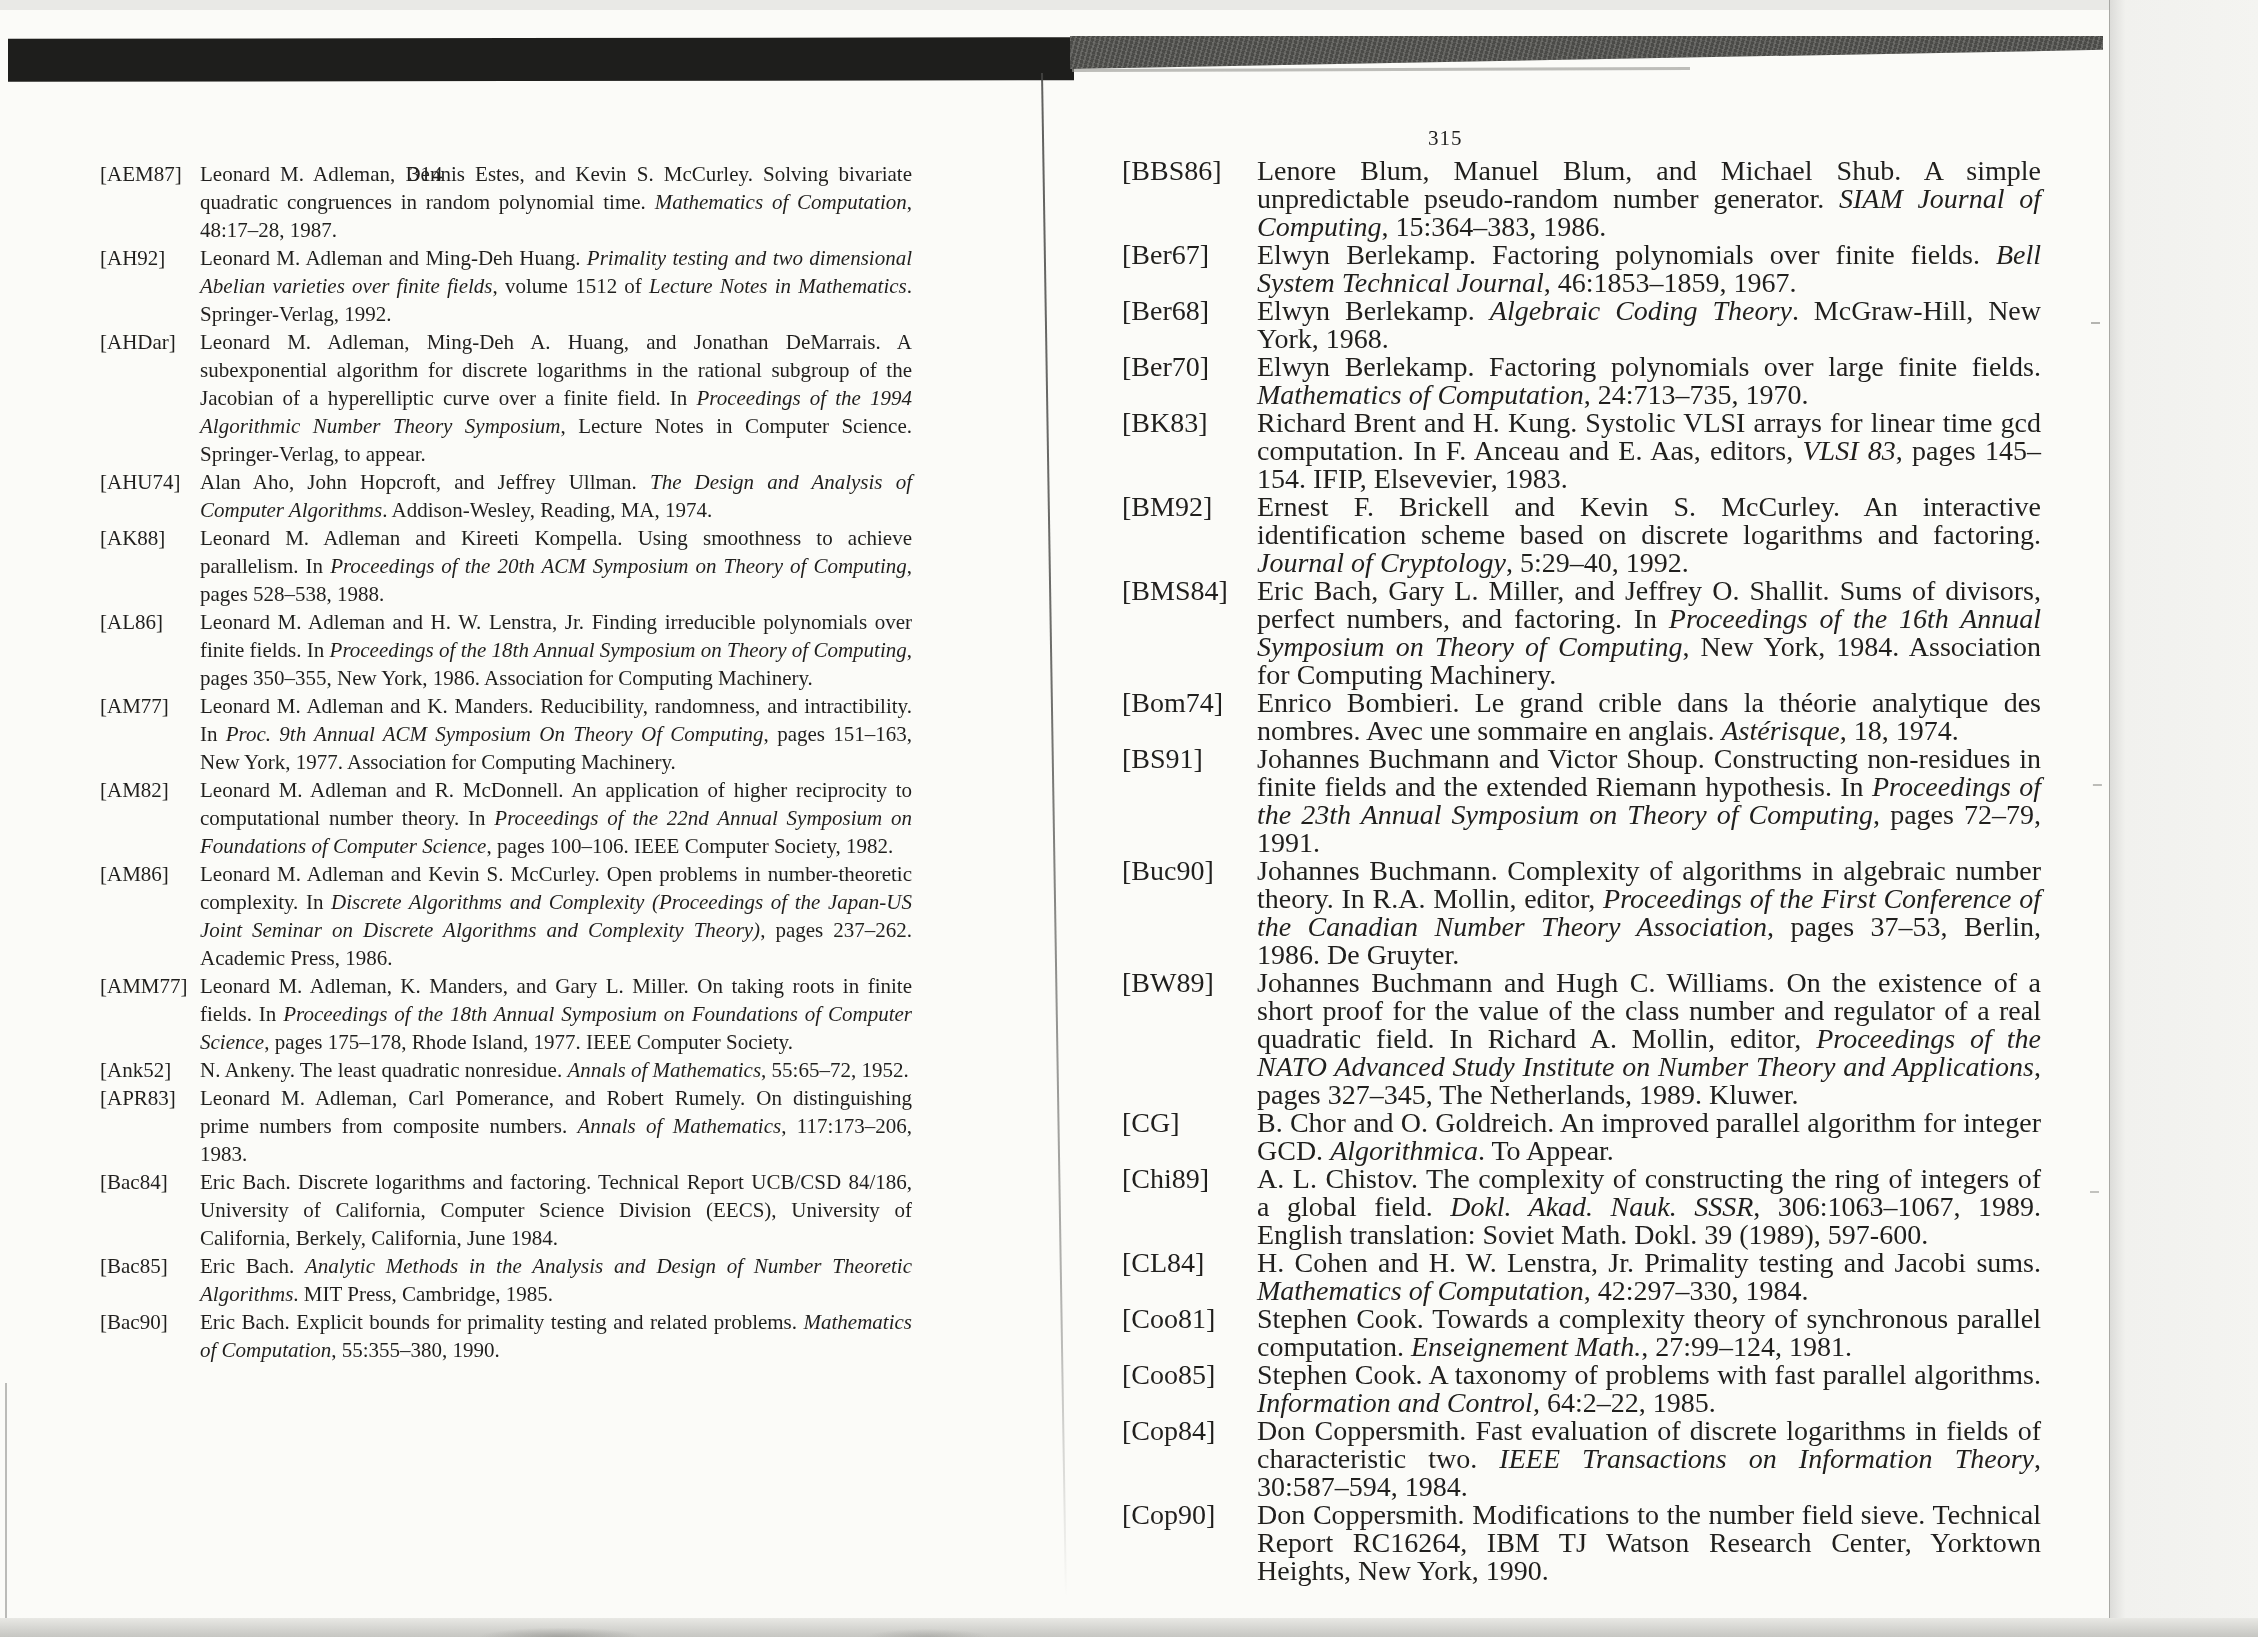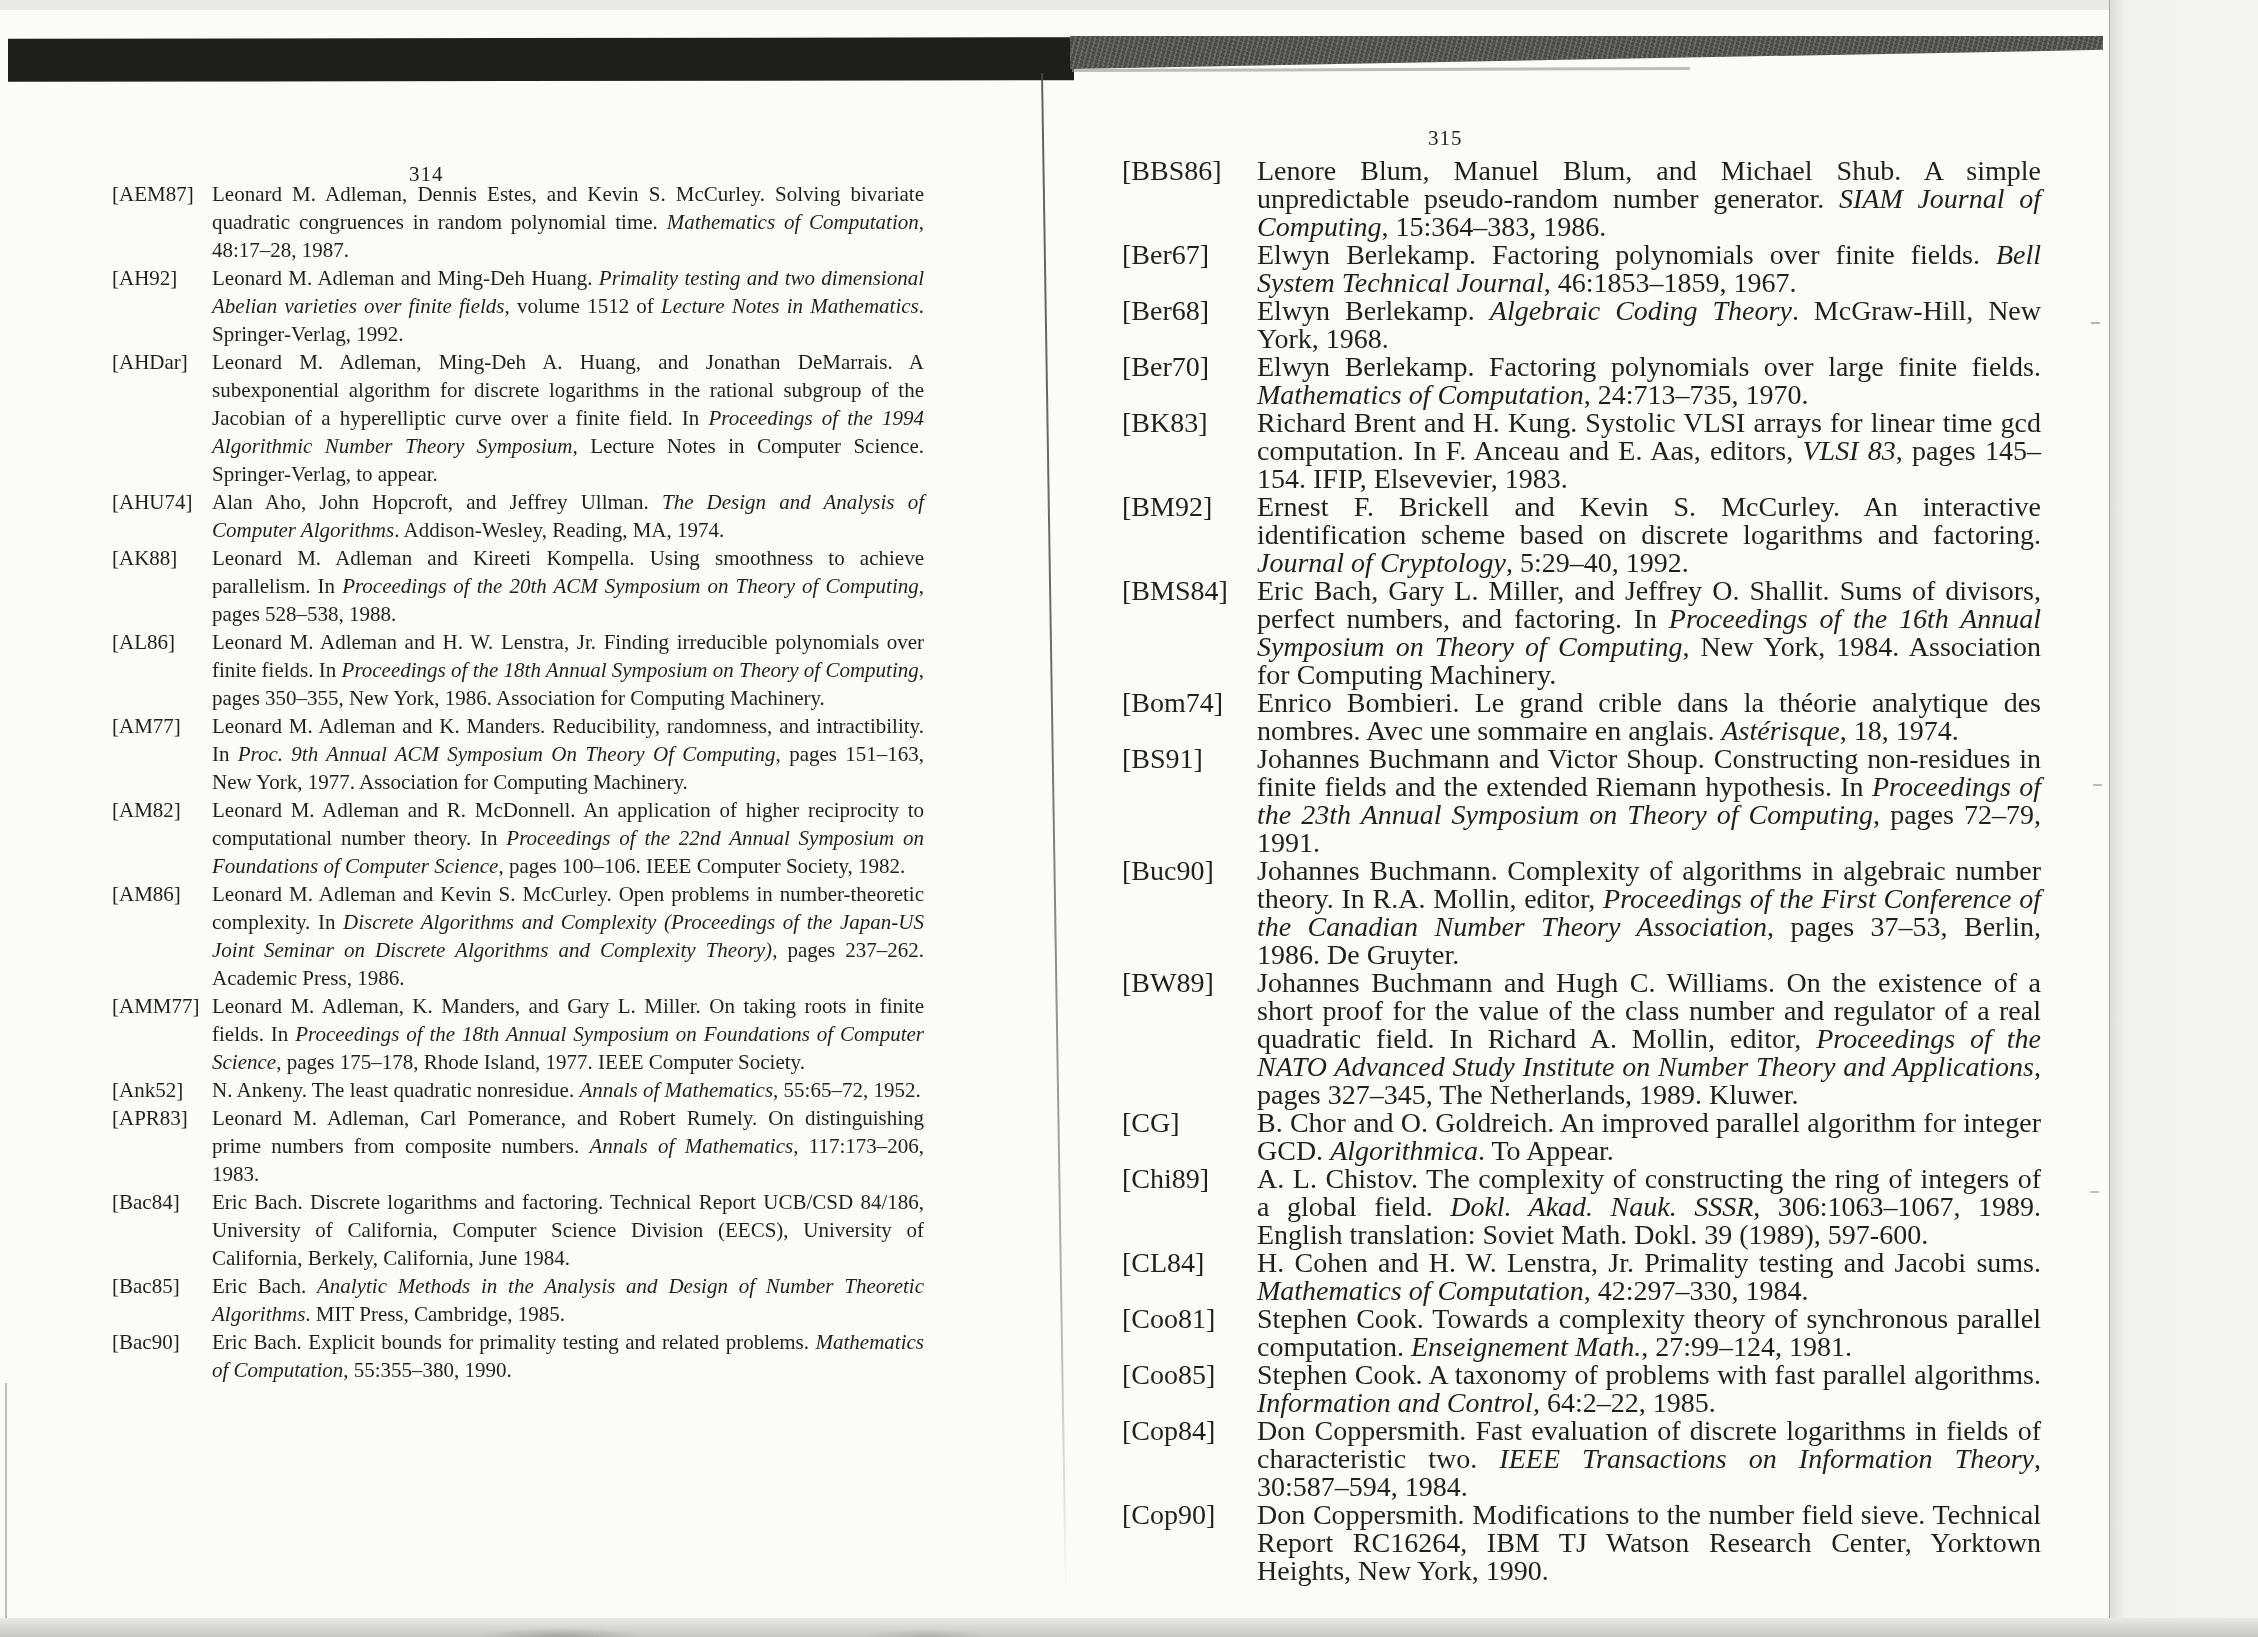--- a/index.html
+++ b/index.html
@@ -32,21 +32,21 @@
     background:
       radial-gradient(116px 13.5px at 560px 100%,rgba(120,120,116,.45),rgba(0,0,0,0) 70%),
       radial-gradient(87px 11.6px at 927px 100%,rgba(130,130,126,.35),rgba(0,0,0,0) 70%),
       linear-gradient(180deg,#e8e8e4,#c6c6c2);}
   .left-edge-line{position:absolute;left:4.8px;top:1383px;width:1.9px;height:239px;background:#a0a09c;opacity:.7;}
   
   .pagenum{position:absolute;font-size:21px;letter-spacing:1px;}
   .pagenum.left{left:409px;top:124px;margin-top:38px;}
   .pagenum.right{left:1428px;top:126px;text-align:center;}
   .refs{position:absolute;}
-  .refs.left{left:112px;top:160px;width:812px;font-size:21px;line-height:28px;margin-top:20px;}
+  .refs.left{left:100px;top:160px;width:812px;font-size:21px;line-height:28px;}
   .refs.right{left:1122px;top:157px;width:919px;font-size:28px;line-height:28px;}
   .entry{display:flex;align-items:flex-start;}
   .lbl{flex:none;}
   .refs.left .lbl{width:100px;}
   .refs.right .lbl{width:87px;}
   .txt{text-align:justify;}
   .refs.left .txt{width:712px;}
   .refs.right .txt{width:832px;margin-left:48px;}
   .txt i{font-style:italic;}
 </style>

